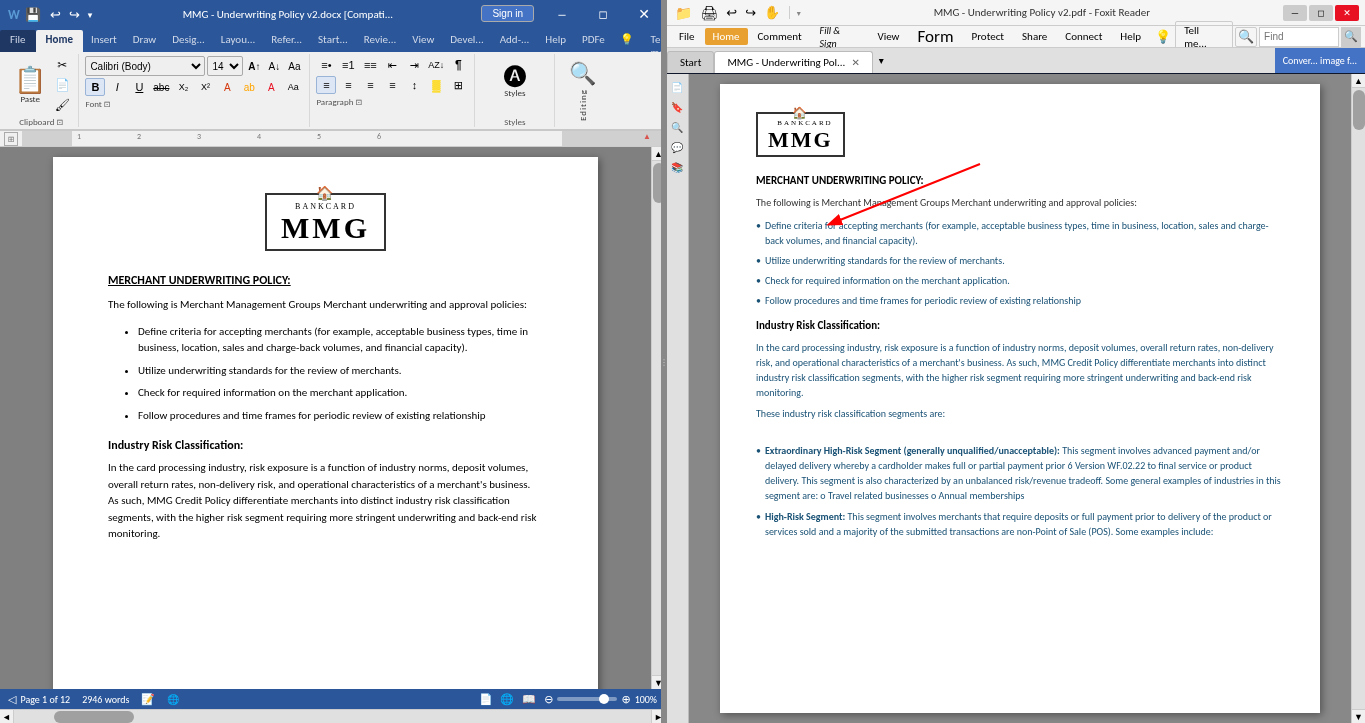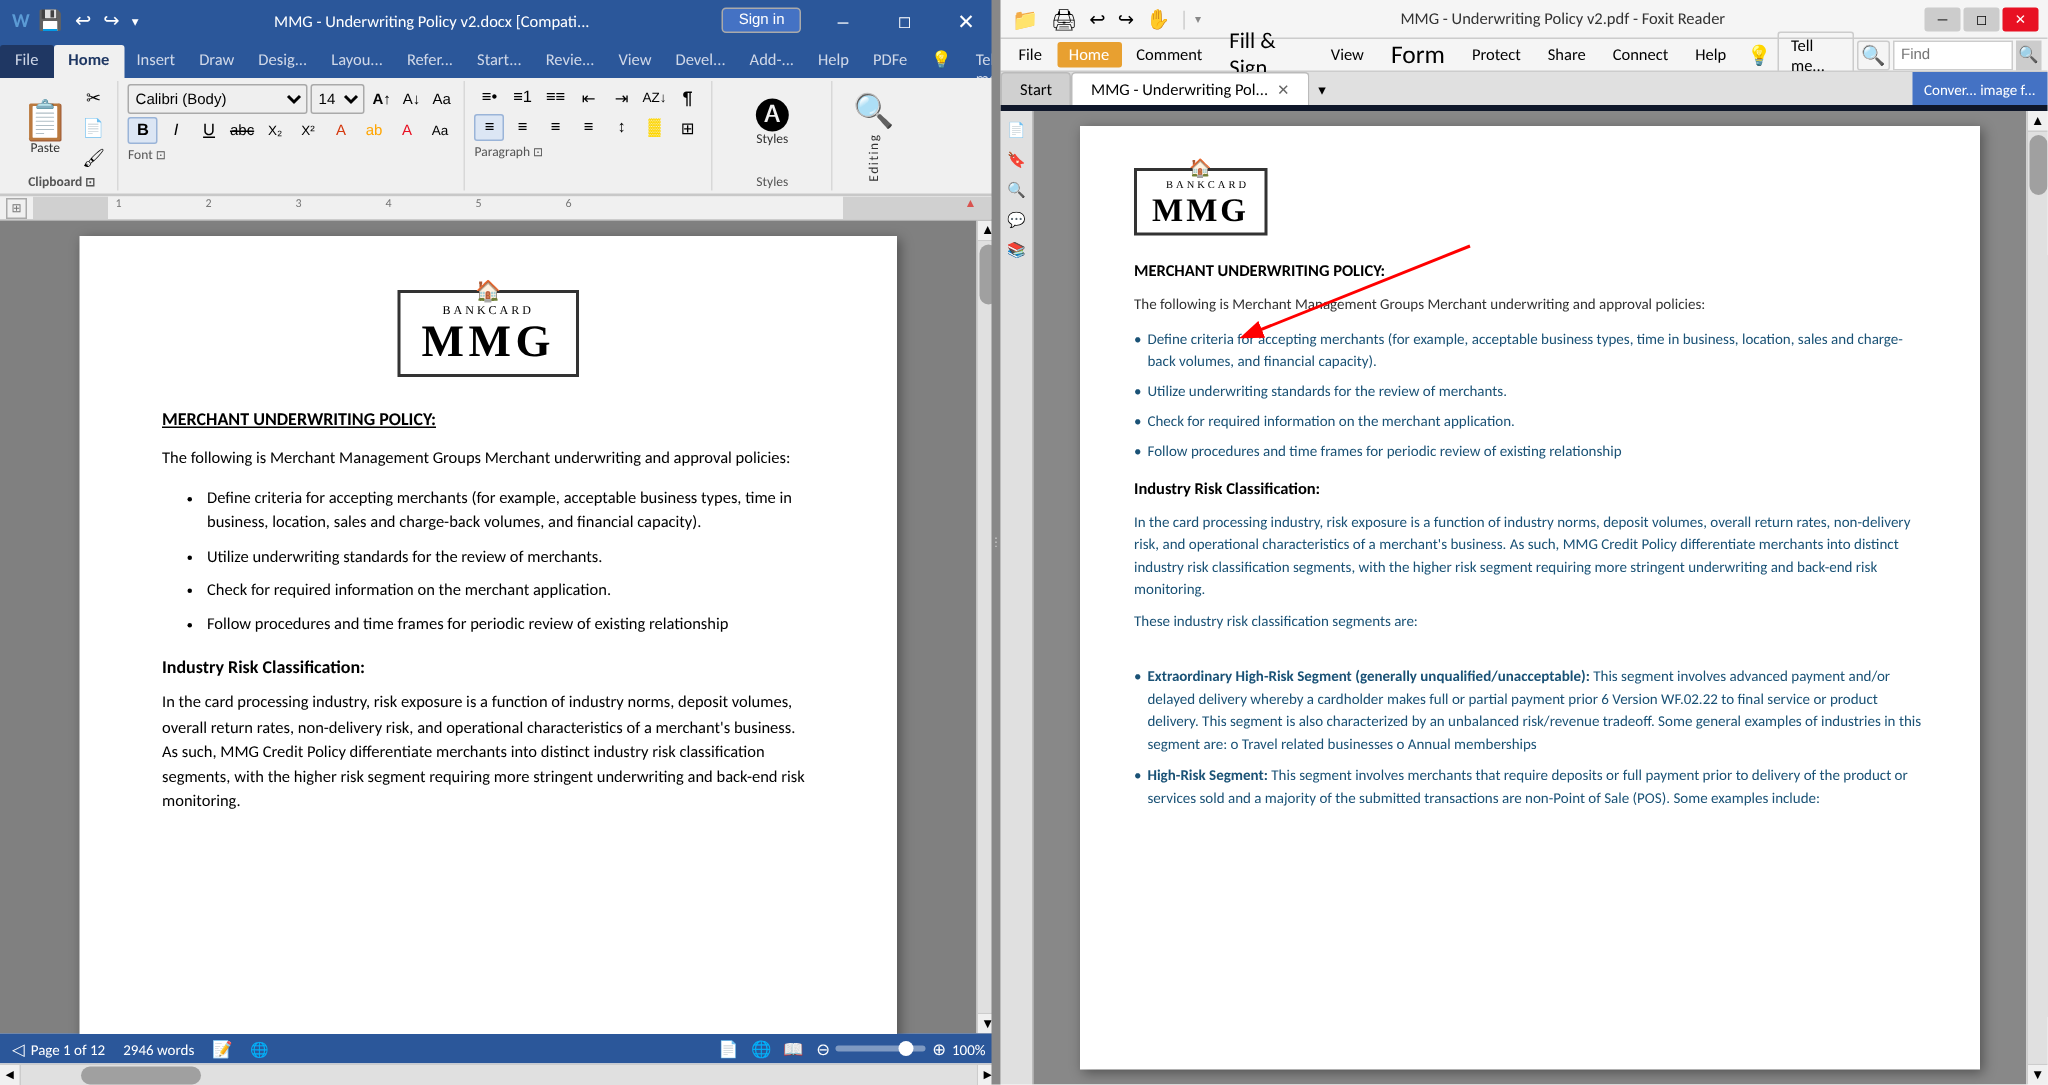--- a/index.html
+++ b/index.html
@@ -55,21 +55,21 @@
         <div style="display:flex; flex-direction:column; align-items:center; cursor:pointer; padding:2px 4px; border-radius:2px;">
           <span style="font-size:26px; line-height:1;">📋</span>
           <span style="font-size:9px; color:#333;">Paste</span>
         </div>
         <div style="display:flex; flex-direction:column; gap:2px;">
           <button style="background:transparent; border:none; cursor:pointer; font-size:12px; padding:2px; border-radius:2px; width:20px; height:18px;">✂</button>
           <button style="background:transparent; border:none; cursor:pointer; font-size:12px; padding:2px; border-radius:2px; width:20px; height:18px;">📄</button>
           <button style="background:transparent; border:none; cursor:pointer; font-size:12px; padding:2px; border-radius:2px; width:20px; height:18px;">🖌</button>
         </div>
       </div>
-      <div style="font-size:9px; color:#555; margin-top:2px; display:flex; align-items:flex-end; gap:2px;font-weight:bold;">
+      <div style="font-size:9px; color:#555; margin-top:2px; display:flex; align-items:flex-end; gap:2px;">
         <span>Clipboard</span>
         <span style="font-size:8px;">⊡</span>
       </div>
     </div>
 
     <div style="display:flex; flex-direction:column; border-right:1px solid #d8d8d8; padding:2px 6px 0; align-items:flex-start;">
       <div style="display:flex; gap:2px; align-items:center;">
         <select style="width:120px; height:20px; font-size:10px; border:1px solid #aaa; border-radius:2px;">
           <option>Calibri (Body)</option>
         </select>
@@ -244,38 +244,38 @@
       <button style="width:24px; height:16px; background:#ccc; border:none; border-radius:2px; cursor:pointer; font-size:9px;">─</button>
       <button style="width:24px; height:16px; background:#ccc; border:none; border-radius:2px; cursor:pointer; font-size:9px;">◻</button>
       <button style="width:24px; height:16px; background:#e81123; border:none; border-radius:2px; cursor:pointer; font-size:9px; color:white;">✕</button>
     </div>
   </div>
 
   <div style="background:#f5f5f5; height:22px; display:flex; align-items:center; padding:0 4px; border-bottom:1px solid #ccc; gap:2px;">
     <div style="padding:2px 8px; font-size:11px; cursor:pointer; border-radius:2px;">File</div>
     <div style="padding:2px 8px; font-size:11px; cursor:pointer; border-radius:2px; background:#e8a030; color:white;">Home</div>
     <div style="padding:2px 8px; font-size:11px; cursor:pointer; border-radius:2px;">Comment</div>
-    <div style="padding:2px 8px; font-size:15px; cursor:pointer; border-radius:2px;">Fill &amp; Sign</div>
+    <div style="padding:2px 8px; font-size:10px; cursor:pointer; border-radius:2px;font-style:italic;">Fill &amp; Sign</div>
     <div style="padding:2px 8px; font-size:11px; cursor:pointer; border-radius:2px;">View</div>
     <div style="padding:2px 8px; font-size:17px; cursor:pointer; border-radius:2px;">Form</div>
     <div style="padding:2px 8px; font-size:11px; cursor:pointer; border-radius:2px;">Protect</div>
     <div style="padding:2px 8px; font-size:11px; cursor:pointer; border-radius:2px;">Share</div>
     <div style="padding:2px 8px; font-size:11px; cursor:pointer; border-radius:2px;">Connect</div>
     <div style="padding:2px 8px; font-size:11px; cursor:pointer; border-radius:2px;">Help</div>
     <div style="flex:1;"></div>
     <div style="font-size:13px; cursor:pointer; padding:2px;">💡</div>
     <div style="padding:2px 8px; font-size:11px; cursor:pointer; border-radius:2px; border:1px solid #ccc; display:flex; align-items:center; gap:4px;">
       <span>Tell me...</span>
     </div>
     <div style="font-size:13px; cursor:pointer; padding:2px; border:1px solid #ccc; border-radius:2px; width:22px; height:20px; display:flex; align-items:center; justify-content:center;">🔍</div>
     <input style="width: 80px; height: 20px; border: 1px solid rgb(204, 204, 204); font-size: 10px; padding: 0px 4px;" placeholder="Find">
     <button style="width:20px; height:20px; background:#ccc; border:none; cursor:pointer; font-size:11px;">🔍</button>
   </div>
 
-  <div style="display:flex; background:#e0e0e0; height:26px; border-bottom:4px solid #0f172a; align-items:flex-end;">
+  <div style="display:flex; background:#e0e0e0; height:26px; border-bottom:1px solid #0f172a; align-items:flex-end;">
     <div style="padding:3px 12px; font-size:11px; cursor:pointer; border-radius:3px 3px 0 0; background:#d0d0d0; border:1px solid #bbb; border-bottom:none; height:22px; display:flex; align-items:center;">
       <span>Start</span>
     </div>
     <div style="padding:3px 12px; font-size:11px; cursor:pointer; border-radius:3px 3px 0 0; background:white; border:1px solid #bbb; border-bottom:none; height:22px; display:flex; align-items:center; gap:6px; z-index:1;">
       <span>MMG - Underwriting Pol...</span>
       <span style="font-size:10px; color:#666; cursor:pointer;">✕</span>
     </div>
     <div style="margin-left:2px; padding:2px 4px; cursor:pointer; font-size:10px; align-self:center;">▾</div>
     <div style="flex:1;"></div>
 

